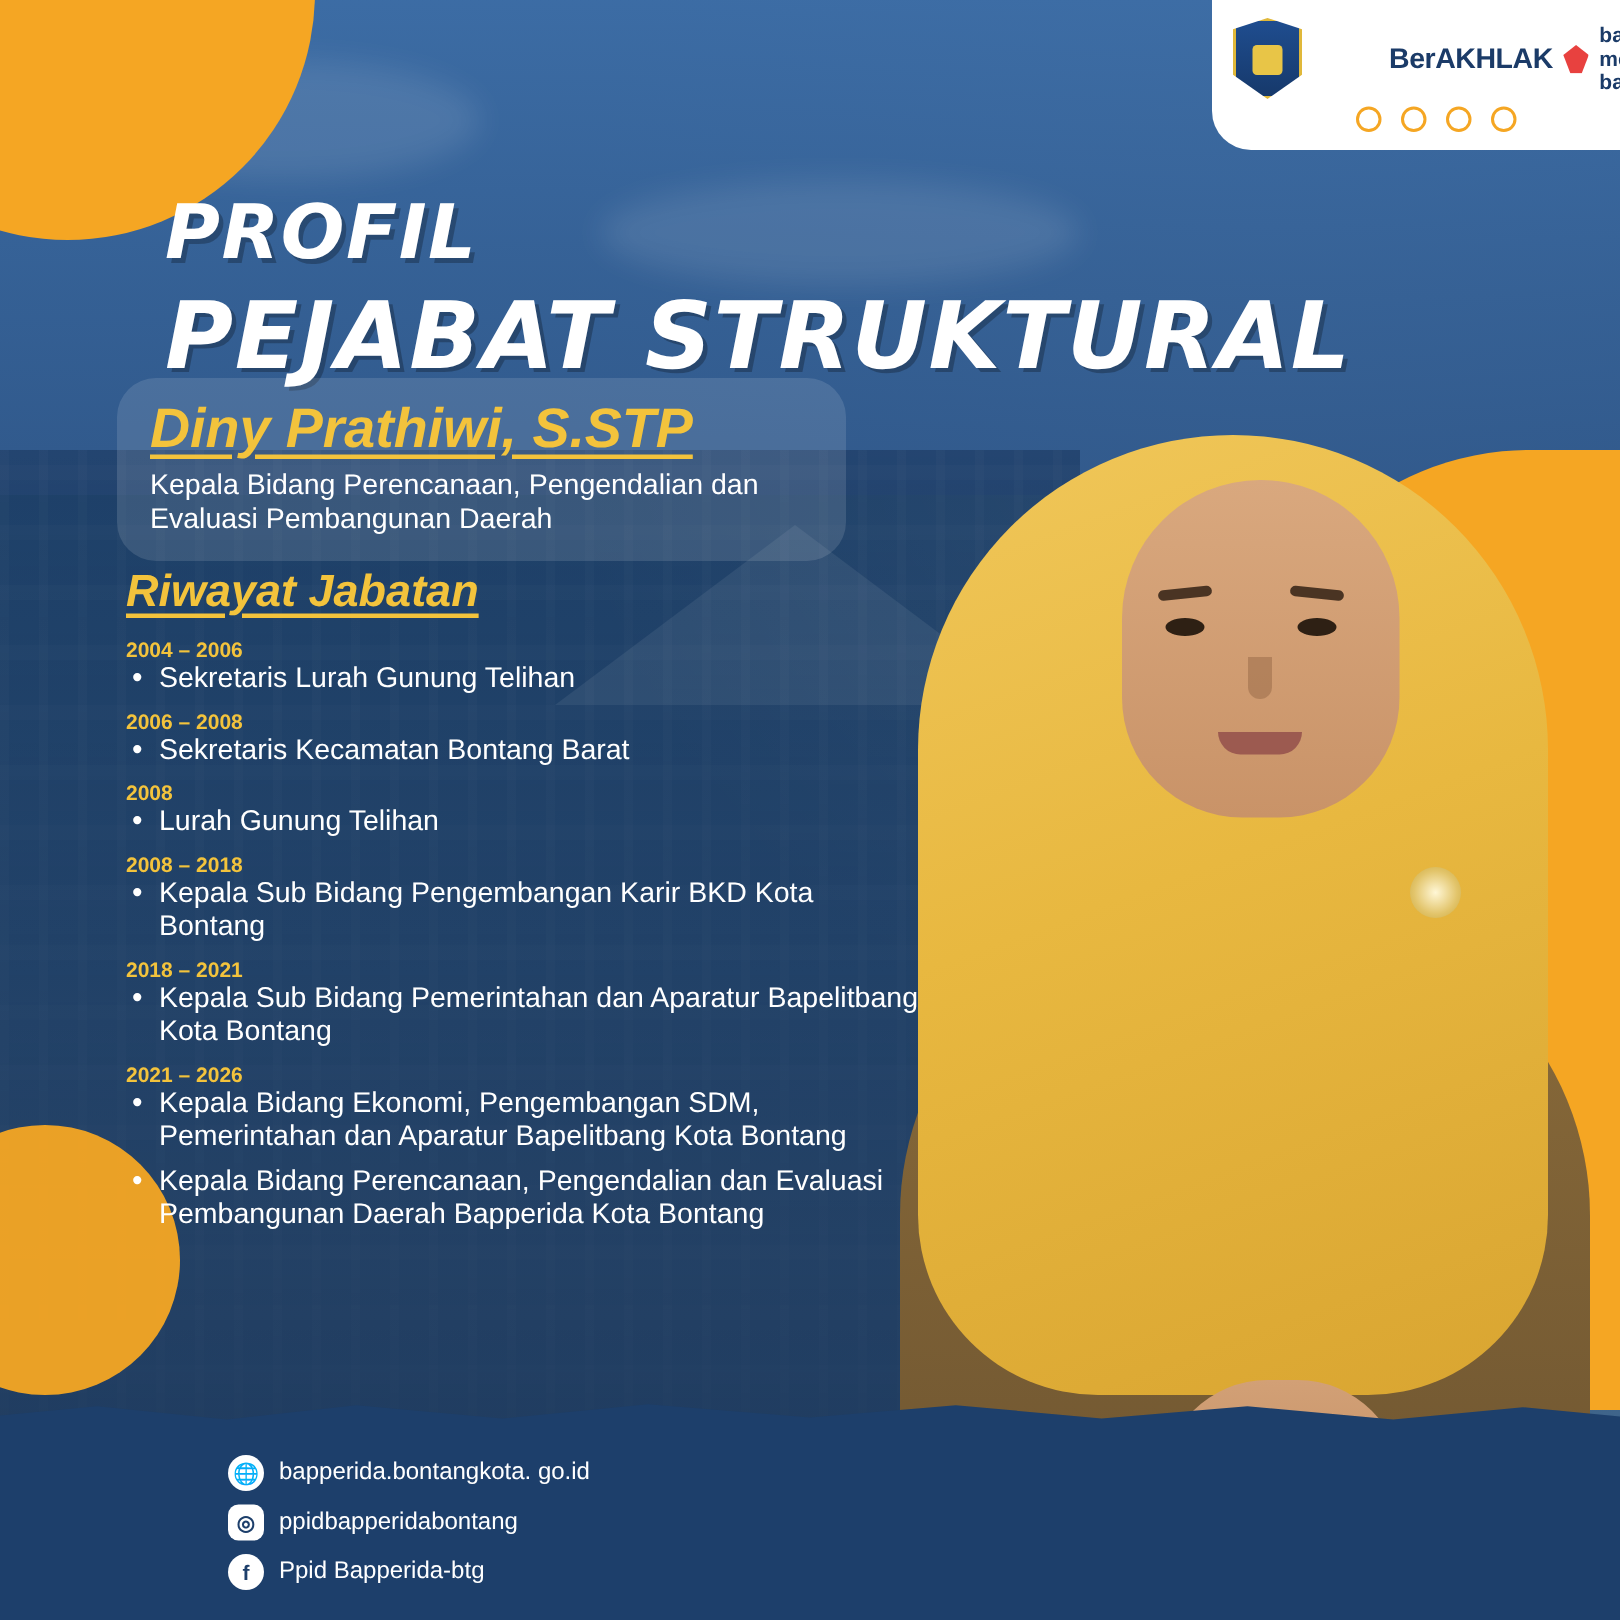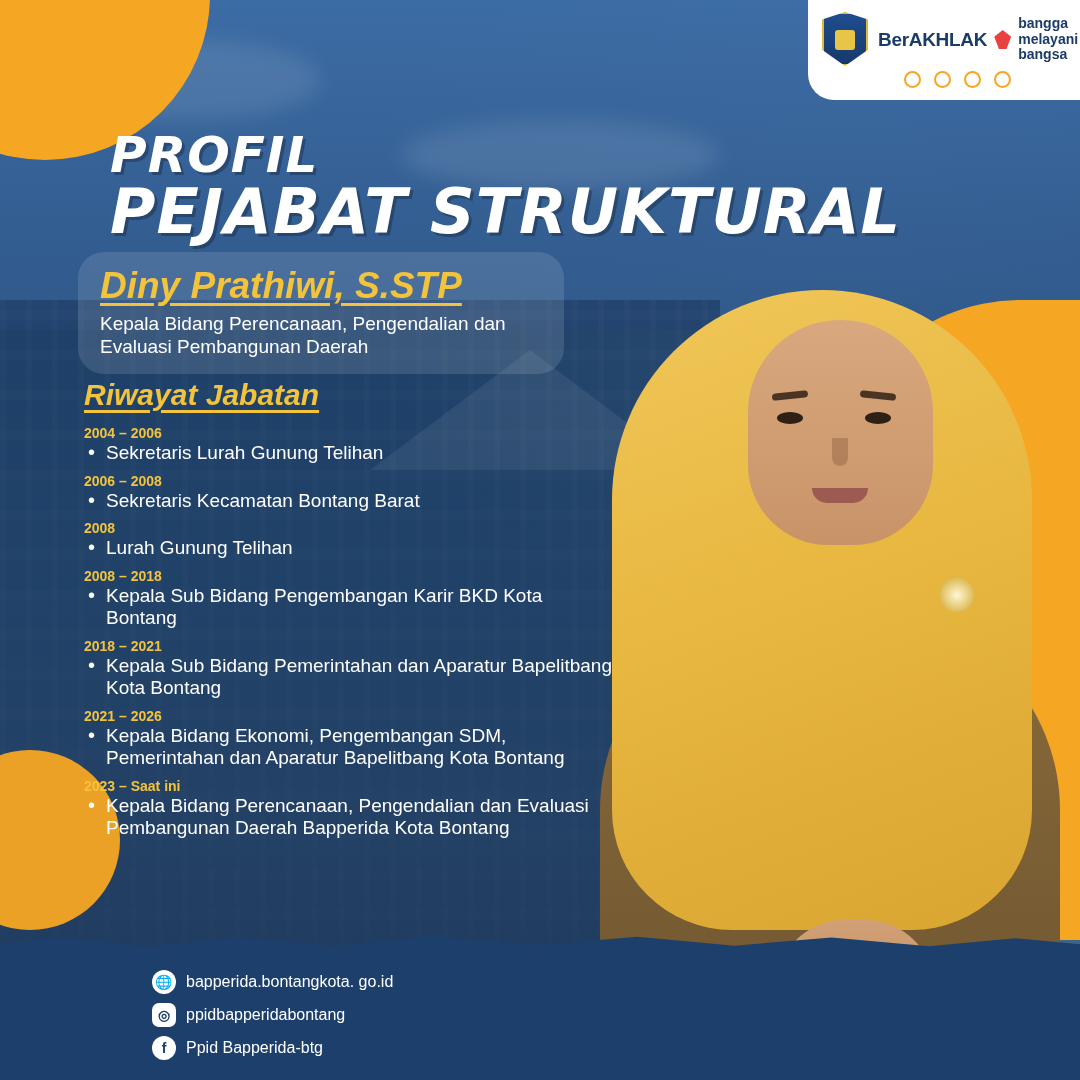--- a/index.html
+++ b/index.html
@@ -69,38 +69,38 @@
     clip-path:polygon(50% 0,100% 14%,100% 70%,50% 100%,0 70%,0 14%);
     border:2px solid #e0b83a;
     position:relative;
   }
   .crest:after{
     content:""; position:absolute; left:50%; top:52%; transform:translate(-50%,-50%);
     width:20px;height:20px;background:#e8c547;border-radius:3px;
   }
   .brand-right { display:flex; flex-direction:column; gap:8px; padding-top:4px; }
   .brand-line { display:flex; align-items:center; gap:7px; }
-  .brand-title { font-size:19px; font-weight:800; color:#1b3b68; letter-spacing:-.3px; }
+  .brand-title { font-size:19px; font-weight:800; color:#1b3b68; letter-spacing:-.3px;margin-left:48px; }
   .brand-mark {
     width:17px;height:19px;background:#e8413f;
     clip-path:polygon(50% 0,100% 35%,72% 100%,28% 100%,0 35%);
   }
   .brand-sub { font-size:14px; line-height:1.12; font-weight:700; color:#1b3b68; }
   .dots { display:flex; gap:13px; padding-left:26px; }
   .dot { width:17px;height:17px;border:2.5px solid #f5a623;border-radius:50%; }
 
   
   .title-wrap { position:absolute; left:110px; top:98px; }
   .t1, .t2 {
     color:#ffffff; font-weight:900; font-style:italic;
     letter-spacing:1px; text-shadow:3px 3px 0 rgba(0,0,0,.25);
     font-family:"DejaVu Sans", sans-serif;
   }
   .t1 { font-size:50px; line-height:.98;margin-top:33px; }
-  .t2 { font-size:62px; line-height:1.02; }
+  .t2 { font-size:62px; line-height:1.02;margin-top:12px; }
 
   
   .name-panel {
     position:absolute; left:78px; top:252px; width:486px; padding:14px 22px 16px 22px;
     background:rgba(255,255,255,0.12);
     border-radius:26px;
   }
   .name {
     font-size:37px; font-weight:800; color:#f3c33c; font-style:italic;
     text-decoration:underline; text-underline-offset:5px; line-height:1.1;
@@ -252,21 +252,20 @@
       </div>
       <div class="h-item">
         <div class="h-years">2018 – 2021</div>
         <div class="h-role">Kepala Sub Bidang Pemerintahan dan Aparatur Bapelitbang Kota Bontang</div>
       </div>
       <div class="h-item">
         <div class="h-years">2021 – 2026</div>
         <div class="h-role">Kepala Bidang Ekonomi, Pengembangan SDM, Pemerintahan dan Aparatur Bapelitbang Kota Bontang</div>
       </div>
       <div class="h-item">
-        <div class="h-years">2023 – Saat ini</div>
         <div class="h-role">Kepala Bidang Perencanaan, Pengendalian dan Evaluasi Pembangunan Daerah Bapperida Kota Bontang</div>
       </div>
     </div>
 
   <div class="person">
     <div class="p-body"></div>
     <div class="p-hijab"></div>
     <div class="p-face"></div>
     <div class="p-brow-l"></div>
     <div class="p-brow-r"></div>

